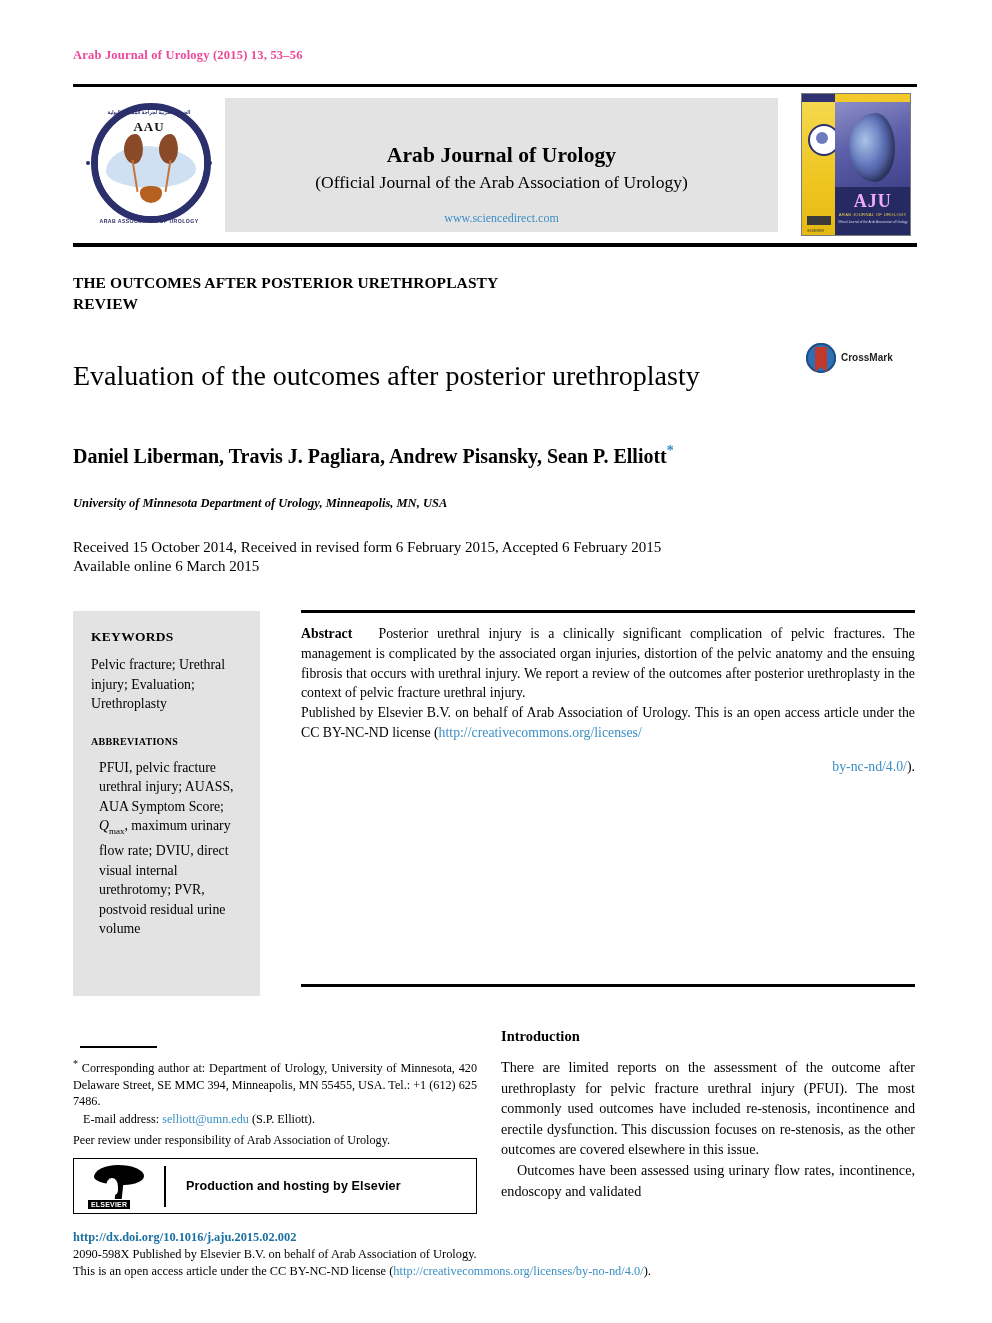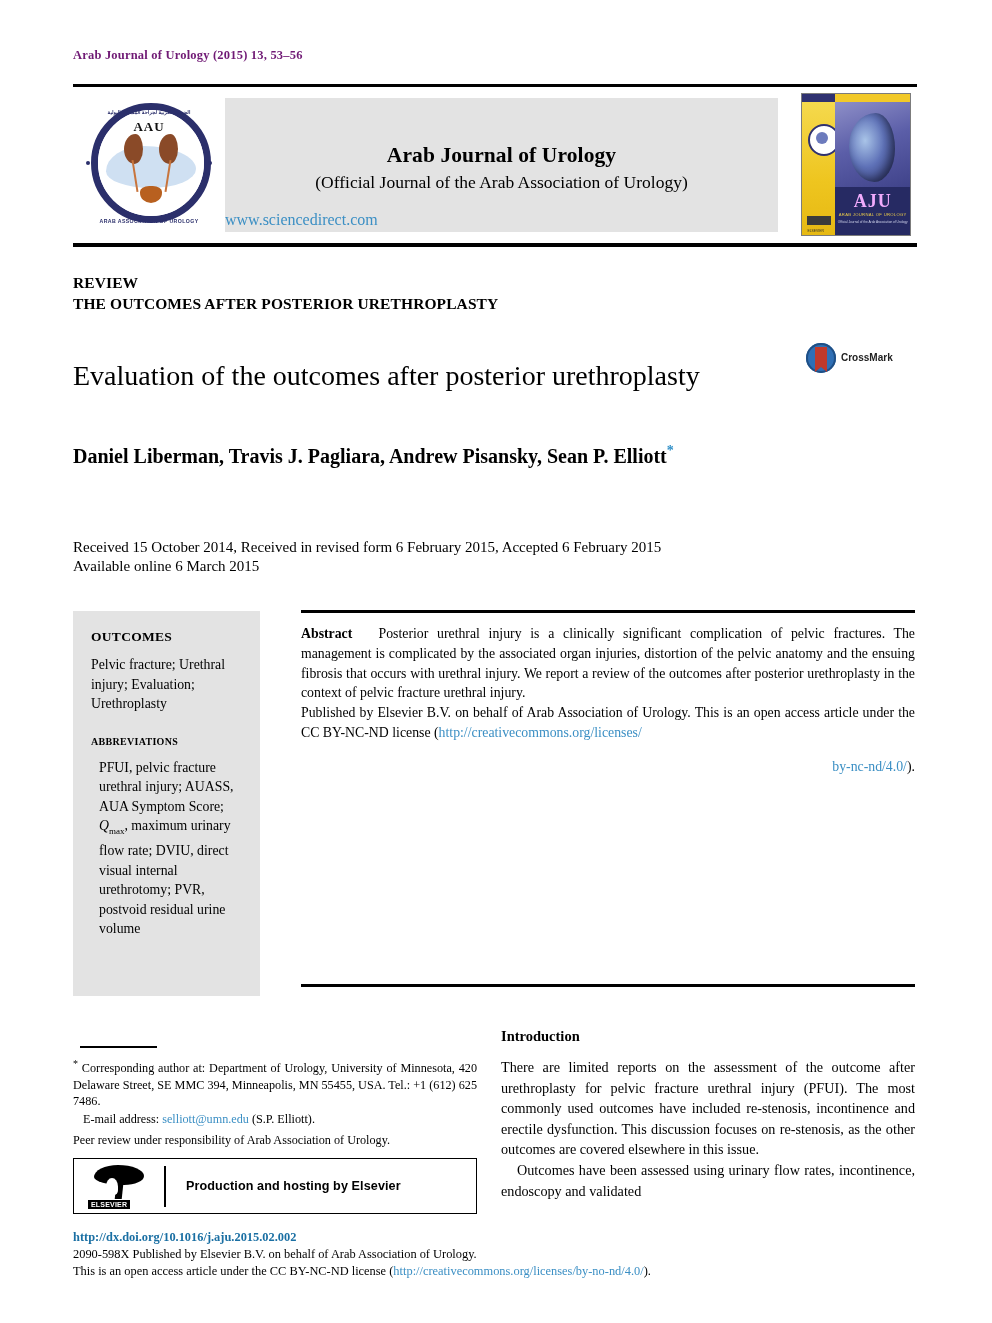--- a/index.html
+++ b/index.html
@@ -18,21 +18,21 @@
 
   .page { position: absolute; inset: 0; }
 
   
   .runhead {
     position: absolute;
     left: 73px; top: 48px;
     font-family: "Liberation Serif", serif;
     font-weight: bold;
     font-size: 12.5px;
-    color: #701a75;
+    color: #ec4899;
     letter-spacing: .2px;
   }
 
   
   .rule-top {
     position: absolute; left: 73px; top: 84px;
     width: 844px; height: 2.5px; background: #000;
   }
   .rule-underbanner {
     position: absolute; left: 73px; top: 243px;
@@ -125,22 +125,23 @@
     letter-spacing: .1px;
   }
   .banner-sub {
     position: absolute; left: 0; top: 74px; width: 100%;
     text-align: center;
     font-family: "Liberation Serif", serif;
     font-size: 17.5px;
   }
   .banner-link {
     position: absolute; left: 0; top: 113px; width: 100%;
-    font-family: "Liberation Serif", serif;
-    font-size: 16px; color: #3b8fc4;
+    text-align: center;
+    font-family: "Liberation Serif", serif;
+    font-size: 12px; color: #3b8fc4;
   }
 
   
   .aju-cover {
     position: absolute; right: 6px; top: 1px;
     width: 110px; height: 143px;
     border: 1px solid #7c7c7c;
     background: #fff;
     box-sizing: border-box;
     overflow: hidden;
@@ -472,45 +473,46 @@
         <div class="aju-sub2">Official Journal of the Arab Association of Urology</div>
       </div>
       <div class="aju-elsbar"></div>
       <div class="aju-elslab">ELSEVIER</div>
     </div>
   </div>
 
   <div class="rule-underbanner"></div>
 
   <div class="arttype">
+    <div>THE OUTCOMES AFTER POSTERIOR URETHROPLASTY</div>
     <div>REVIEW</div>
-    <div>THE OUTCOMES AFTER POSTERIOR URETHROPLASTY</div>
   </div>
 
   <h1 class="title">Evaluation of the outcomes after posterior urethroplasty</h1>
 
   <div class="crossmark">
     <div class="cm-badge">
       <div class="cm-ribbon"></div>
     </div>
     <div class="cm-text">CrossMark</div>
   </div>
 
   <div class="authors">
     <span>Daniel Liberman, Travis J. Pagliara, Andrew Pisansky, Sean P. Elliott</span><span class="star">*</span>
   </div>
 
+  <div class="affil">University of Minnesota Department of Urology, Minneapolis, MN, USA</div>
 
   <div class="dates">
     <div>Received 15 October 2014, Received in revised form 6 February 2015, Accepted 6 February 2015</div>
     <div>Available online 6 March 2015</div>
   </div>
 
   <aside class="kw-panel">
-    <div class="kw-head">OUTCOMES</div>
+    <div class="kw-head">KEYWORDS</div>
     <div class="kw-list">Pelvic fracture; Urethral injury; Evaluation; Urethroplasty</div>
     <div class="abbr-head">ABBREVIATIONS</div>
     <div class="abbr-list">
       <span>PFUI, pelvic fracture urethral injury; AUASS, AUA Symptom Score; </span><span class="qi">Q</span><sub>max</sub><span>, maximum urinary flow rate; DVIU, direct visual internal urethrotomy; PVR, postvoid residual urine volume</span>
     </div>
   </aside>
 
   <div class="abs-rule-top"></div>
   <div class="abstract">
     <p style="margin:0;">

